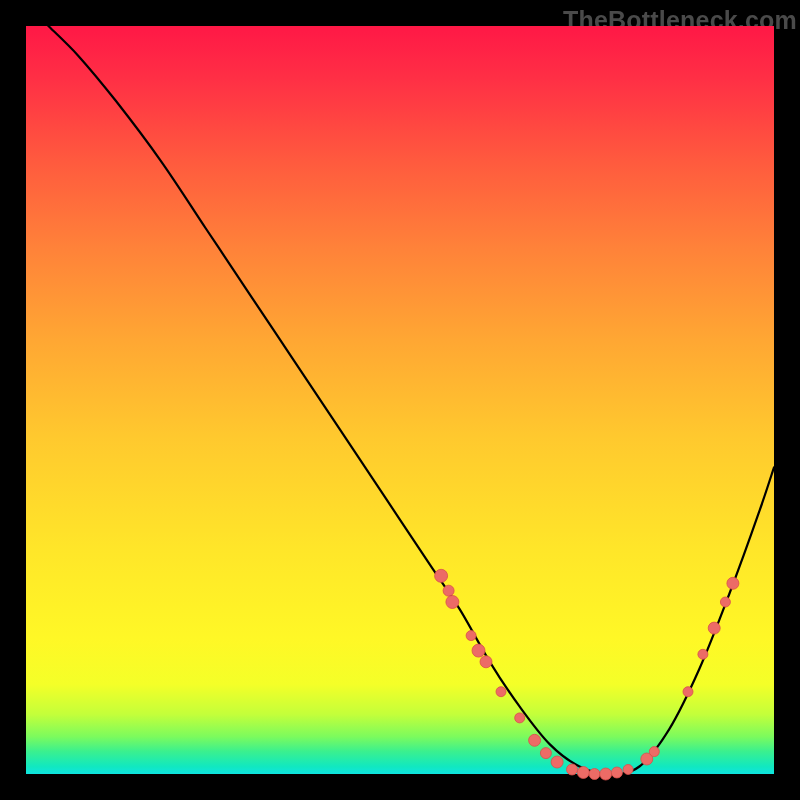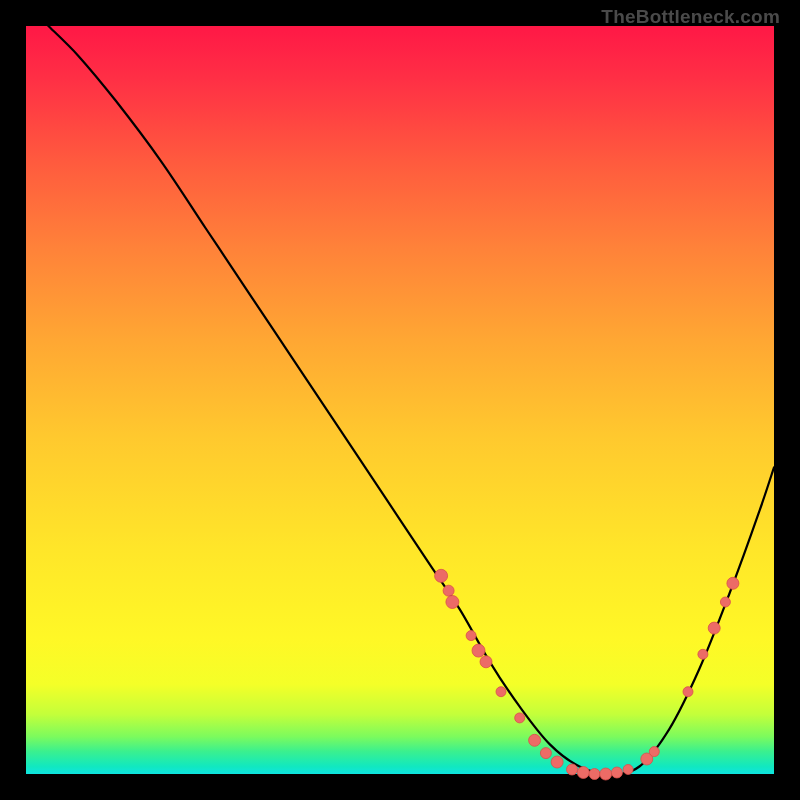--- a/index.html
+++ b/index.html
@@ -7,23 +7,23 @@
     width: 800px;
     height: 800px;
     background: #000;
     position: relative;
     font-family: Arial, sans-serif;
     overflow: hidden;
   }
   .watermark {
     position: absolute;
     top: 6px;
-    right: 20px;
+    right: 3px;
     color: #4a4a4a;
-    font-size: 19px;
+    font-size: 25px;
     font-weight: bold;
     letter-spacing: 0.2px;
   }
   .plot-area {
     position: absolute;
     left: 26px;
     top: 26px;
     width: 748px;
     height: 748px;
   }

